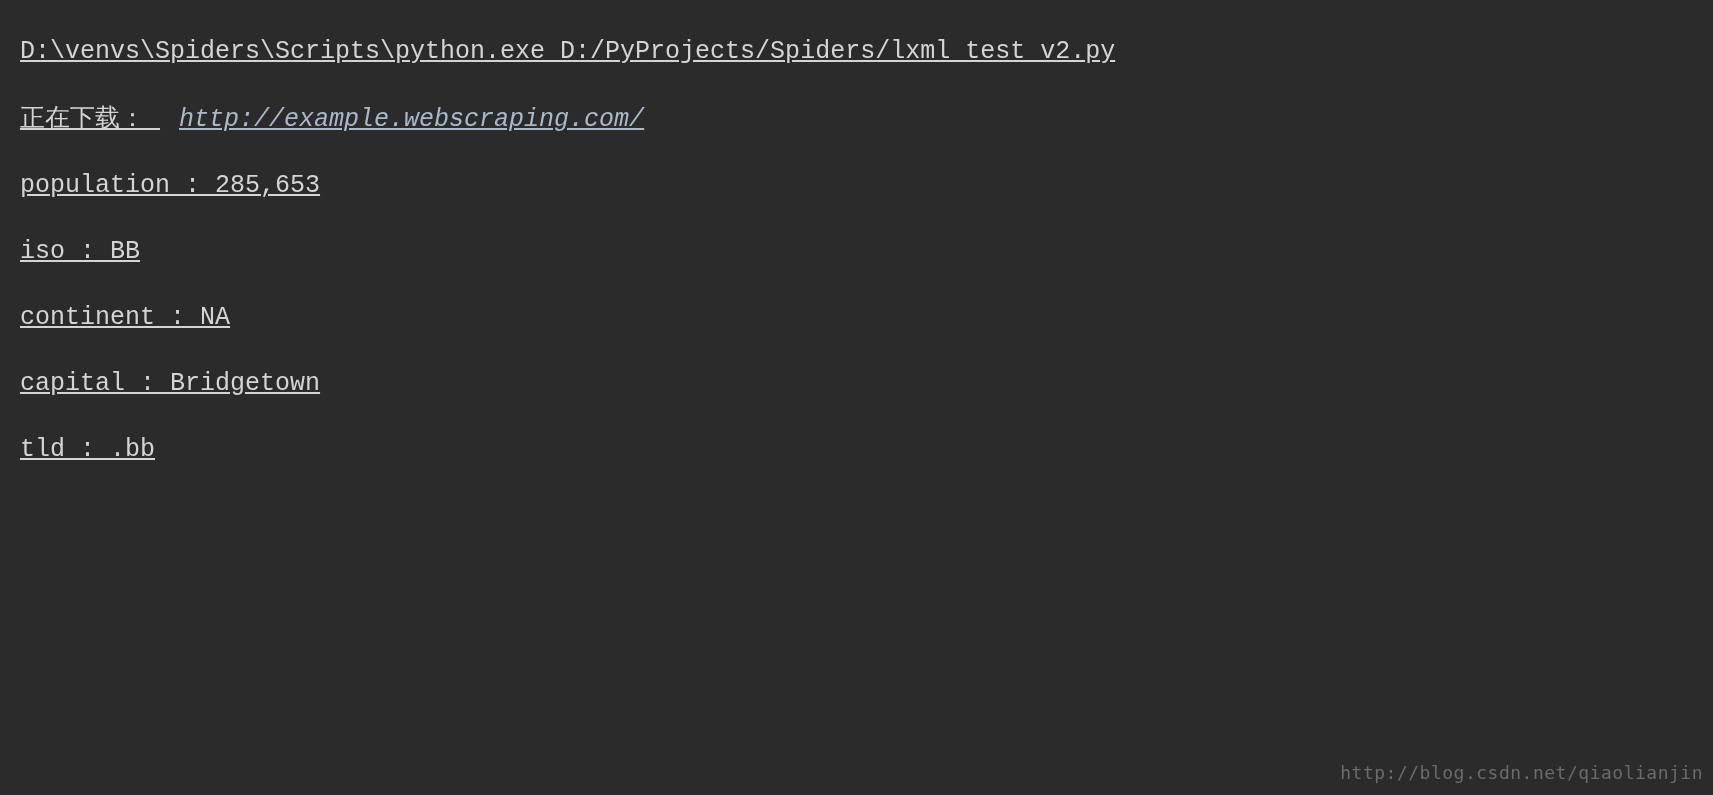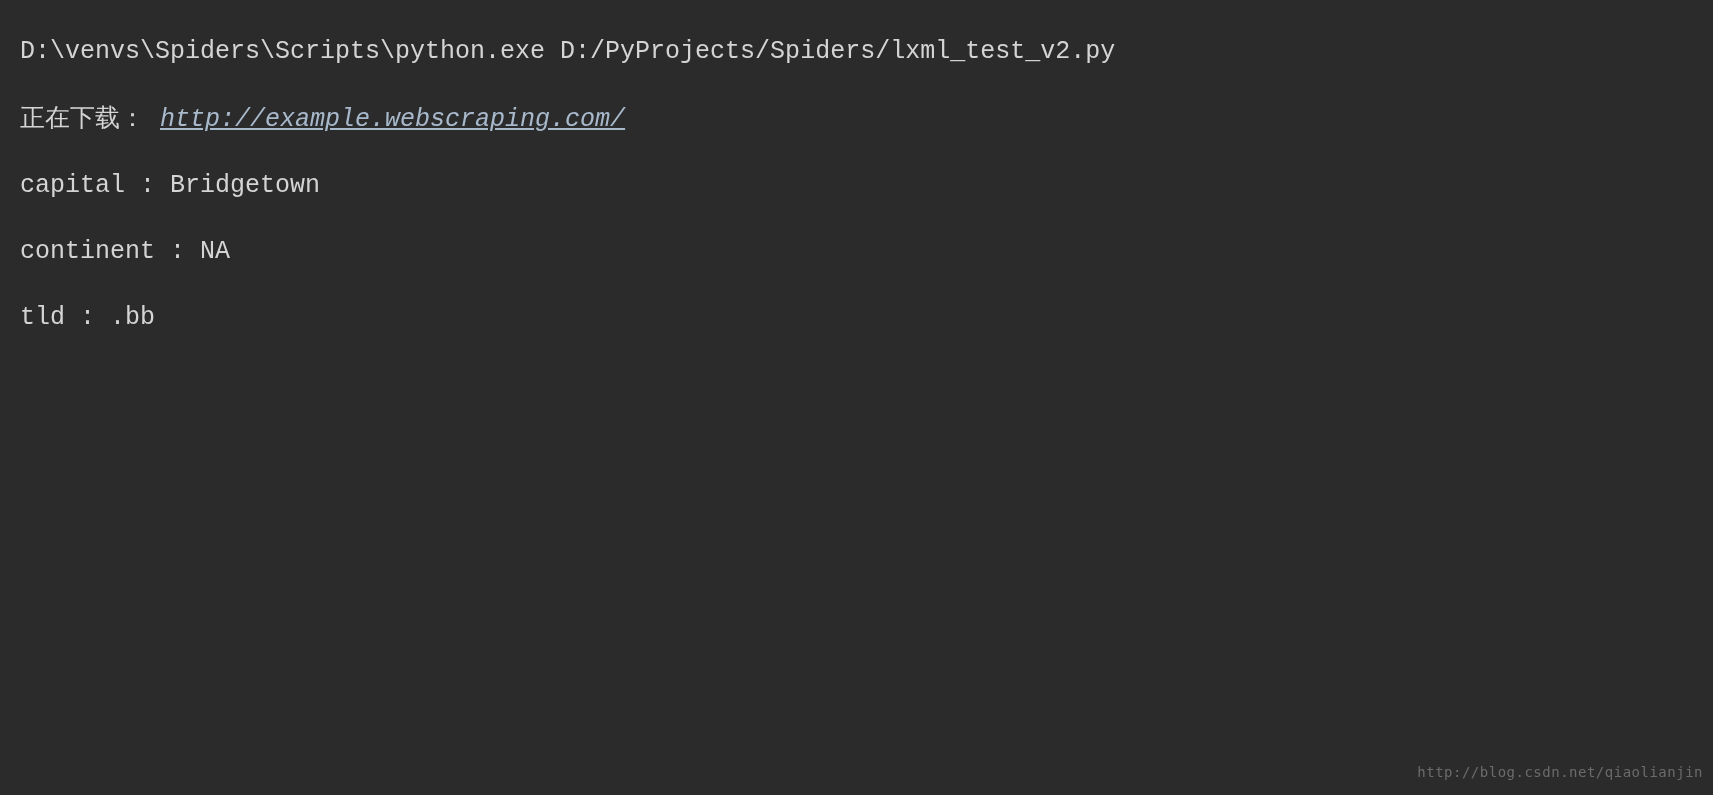--- a/index.html
+++ b/index.html
@@ -13,49 +13,53 @@
     font-size: 25px;
     line-height: 33px;
     color: #d4d4d4;
   }
   .console {
     padding: 2px 0 0 20px;
     white-space: pre;
   }
   .line {
     display: block;
+    text-decoration: underline;
   }
   .cjk {
     font-family: "SimSun", "Microsoft YaHei", monospace;
   }
   .url {
     color: #a8b9cc;
     text-decoration: underline;
     font-style: italic;
     cursor: pointer;
+    margin-left: 19px;
   }
   .watermark {
     position: absolute;
     right: 10px;
     bottom: 6px;
     color: #6b6b6b;
     font-family: "SimSun", monospace;
-    font-size: 14px;
+    font-size: 18px;
     letter-spacing: 0.5px;
     pointer-events: none;
   }
 </style>
 </head>
 <body>
 
 <div class="console">
 <span class="line">D:\venvs\Spiders\Scripts\python.exe D:/PyProjects/Spiders/lxml_test_v2.py</span>
 <span class="line"><span class="cjk">正在下载：</span> <span class="url">http://example.webscraping.com/</span></span>
+<span class="line">population : 285,653</span>
+<span class="line">iso : BB</span>
+<span class="line">continent : NA</span>
 <span class="line">capital : Bridgetown</span>
-<span class="line">continent : NA</span>
 <span class="line">tld : .bb</span>
 
 
 
 
 
 
 
 
 

